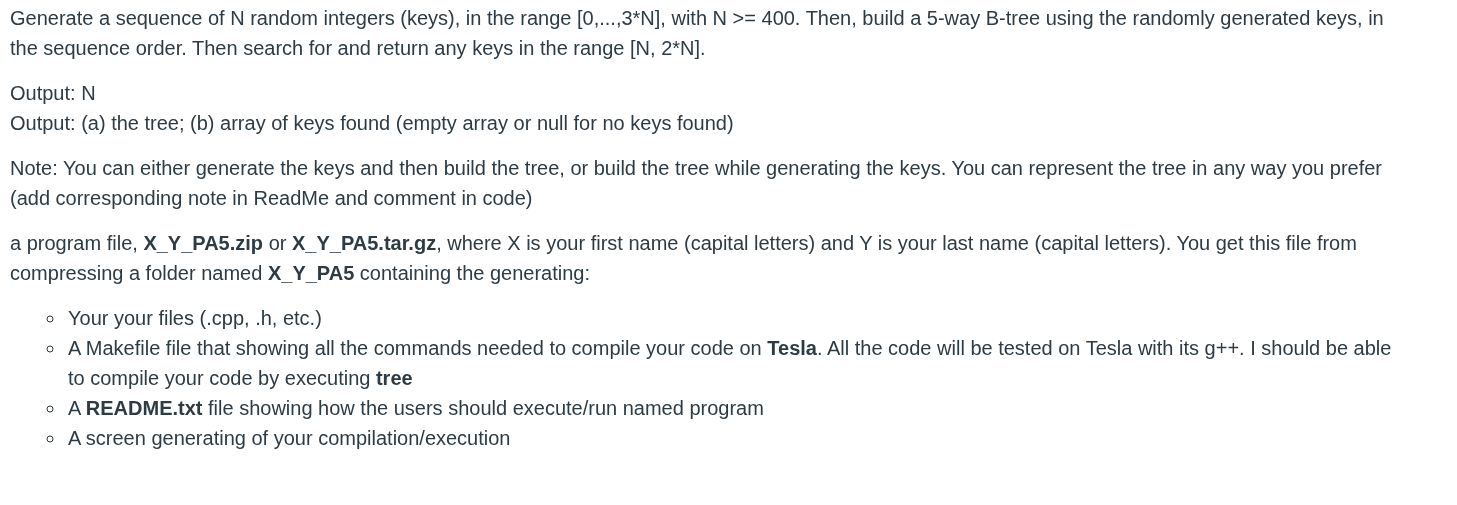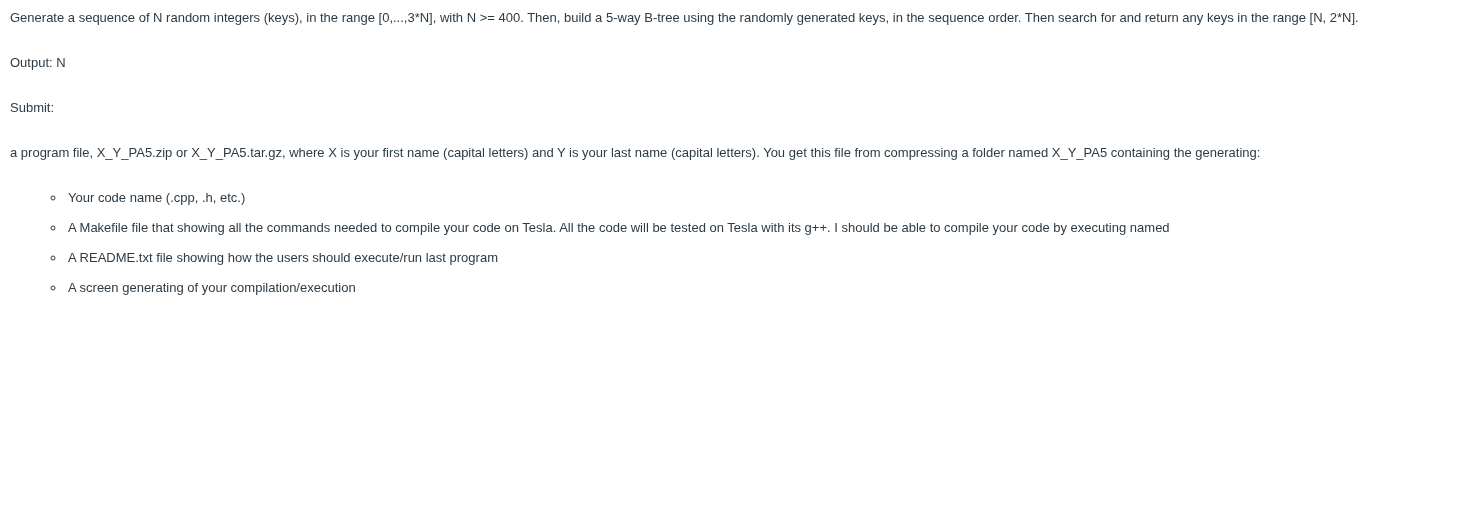--- a/index.html
+++ b/index.html
@@ -11,58 +11,58 @@
     width: 1457px;
     height: 505px;
     overflow: hidden;
     font-family: "Liberation Sans", sans-serif;
     color: #2d3b45;
   }
   .doc {
     box-sizing: border-box;
     max-width: 1410px;
     padding: 3px 10px 0 10px;
-    font-size: 13px;
+    font-size: 20px;
     line-height: 30px;
     -webkit-font-smoothing: antialiased;
   }
   .doc p {
     margin: 0 0 15px 0;
   }
   .doc ul {
     margin: 0;
     padding-left: 56px;
     list-style-type: circle;
   }
   .doc li {
     padding-left: 2px;
   }
   .b {
-    font-weight: normal;
+    font-weight: bold;
   }
 </style>
 </head>
 <body>
 
 <article class="doc">
 
   <p>Generate a sequence of N random integers (keys), in the range [0,...,3*N], with N &gt;= 400. Then, build a 5-way B-tree using the randomly generated keys, in the sequence order. Then search for and return any keys in the range [N, 2*N].</p>
 
-  <p><span>Output: N</span><br></p>
+  <p><span>Output: N</span><br><span>Output: (a) the tree; (b) array of keys found (empty array or null for no keys found)</span></p>
 
+  <p>Note: You can either generate the keys and then build the tree, or build the tree while generating the keys. You can represent the tree in any way you prefer (add corresponding note in ReadMe and comment in code)</p>
 
-  <p>Submit:</p>
 
   <p><span>a program file, </span><span class="b">X_Y_PA5.zip</span><span> or </span><span class="b">X_Y_PA5.tar.gz</span><span>, where X is your first name (capital letters) and Y is your last name (capital letters). You get this file from compressing a folder named </span><span class="b">X_Y_PA5</span><span> containing the generating:</span></p>
 
   <ul>
 
-    <li><span>Your code name (.cpp, .h, etc.)</span></li>
+    <li><span>Your your files (.cpp, .h, etc.)</span></li>
 
-    <li><span>A Makefile file that showing all the commands needed to compile your code on </span><span class="b">Tesla</span><span>. All the code will be tested on Tesla with its g++. I should be able to compile your code by executing </span><span class="b">named</span></li>
+    <li><span>A Makefile file that showing all the commands needed to compile your code on </span><span class="b">Tesla</span><span>. All the code will be tested on Tesla with its g++. I should be able to compile your code by executing </span><span class="b">tree</span></li>
 
-    <li><span>A </span><span class="b">README.txt</span><span> file showing how the users should execute/run last program</span></li>
+    <li><span>A </span><span class="b">README.txt</span><span> file showing how the users should execute/run named program</span></li>
 
     <li><span>A screen generating of your compilation/execution</span></li>
 
   </ul>
 
 </article>
 
 </body></html>

